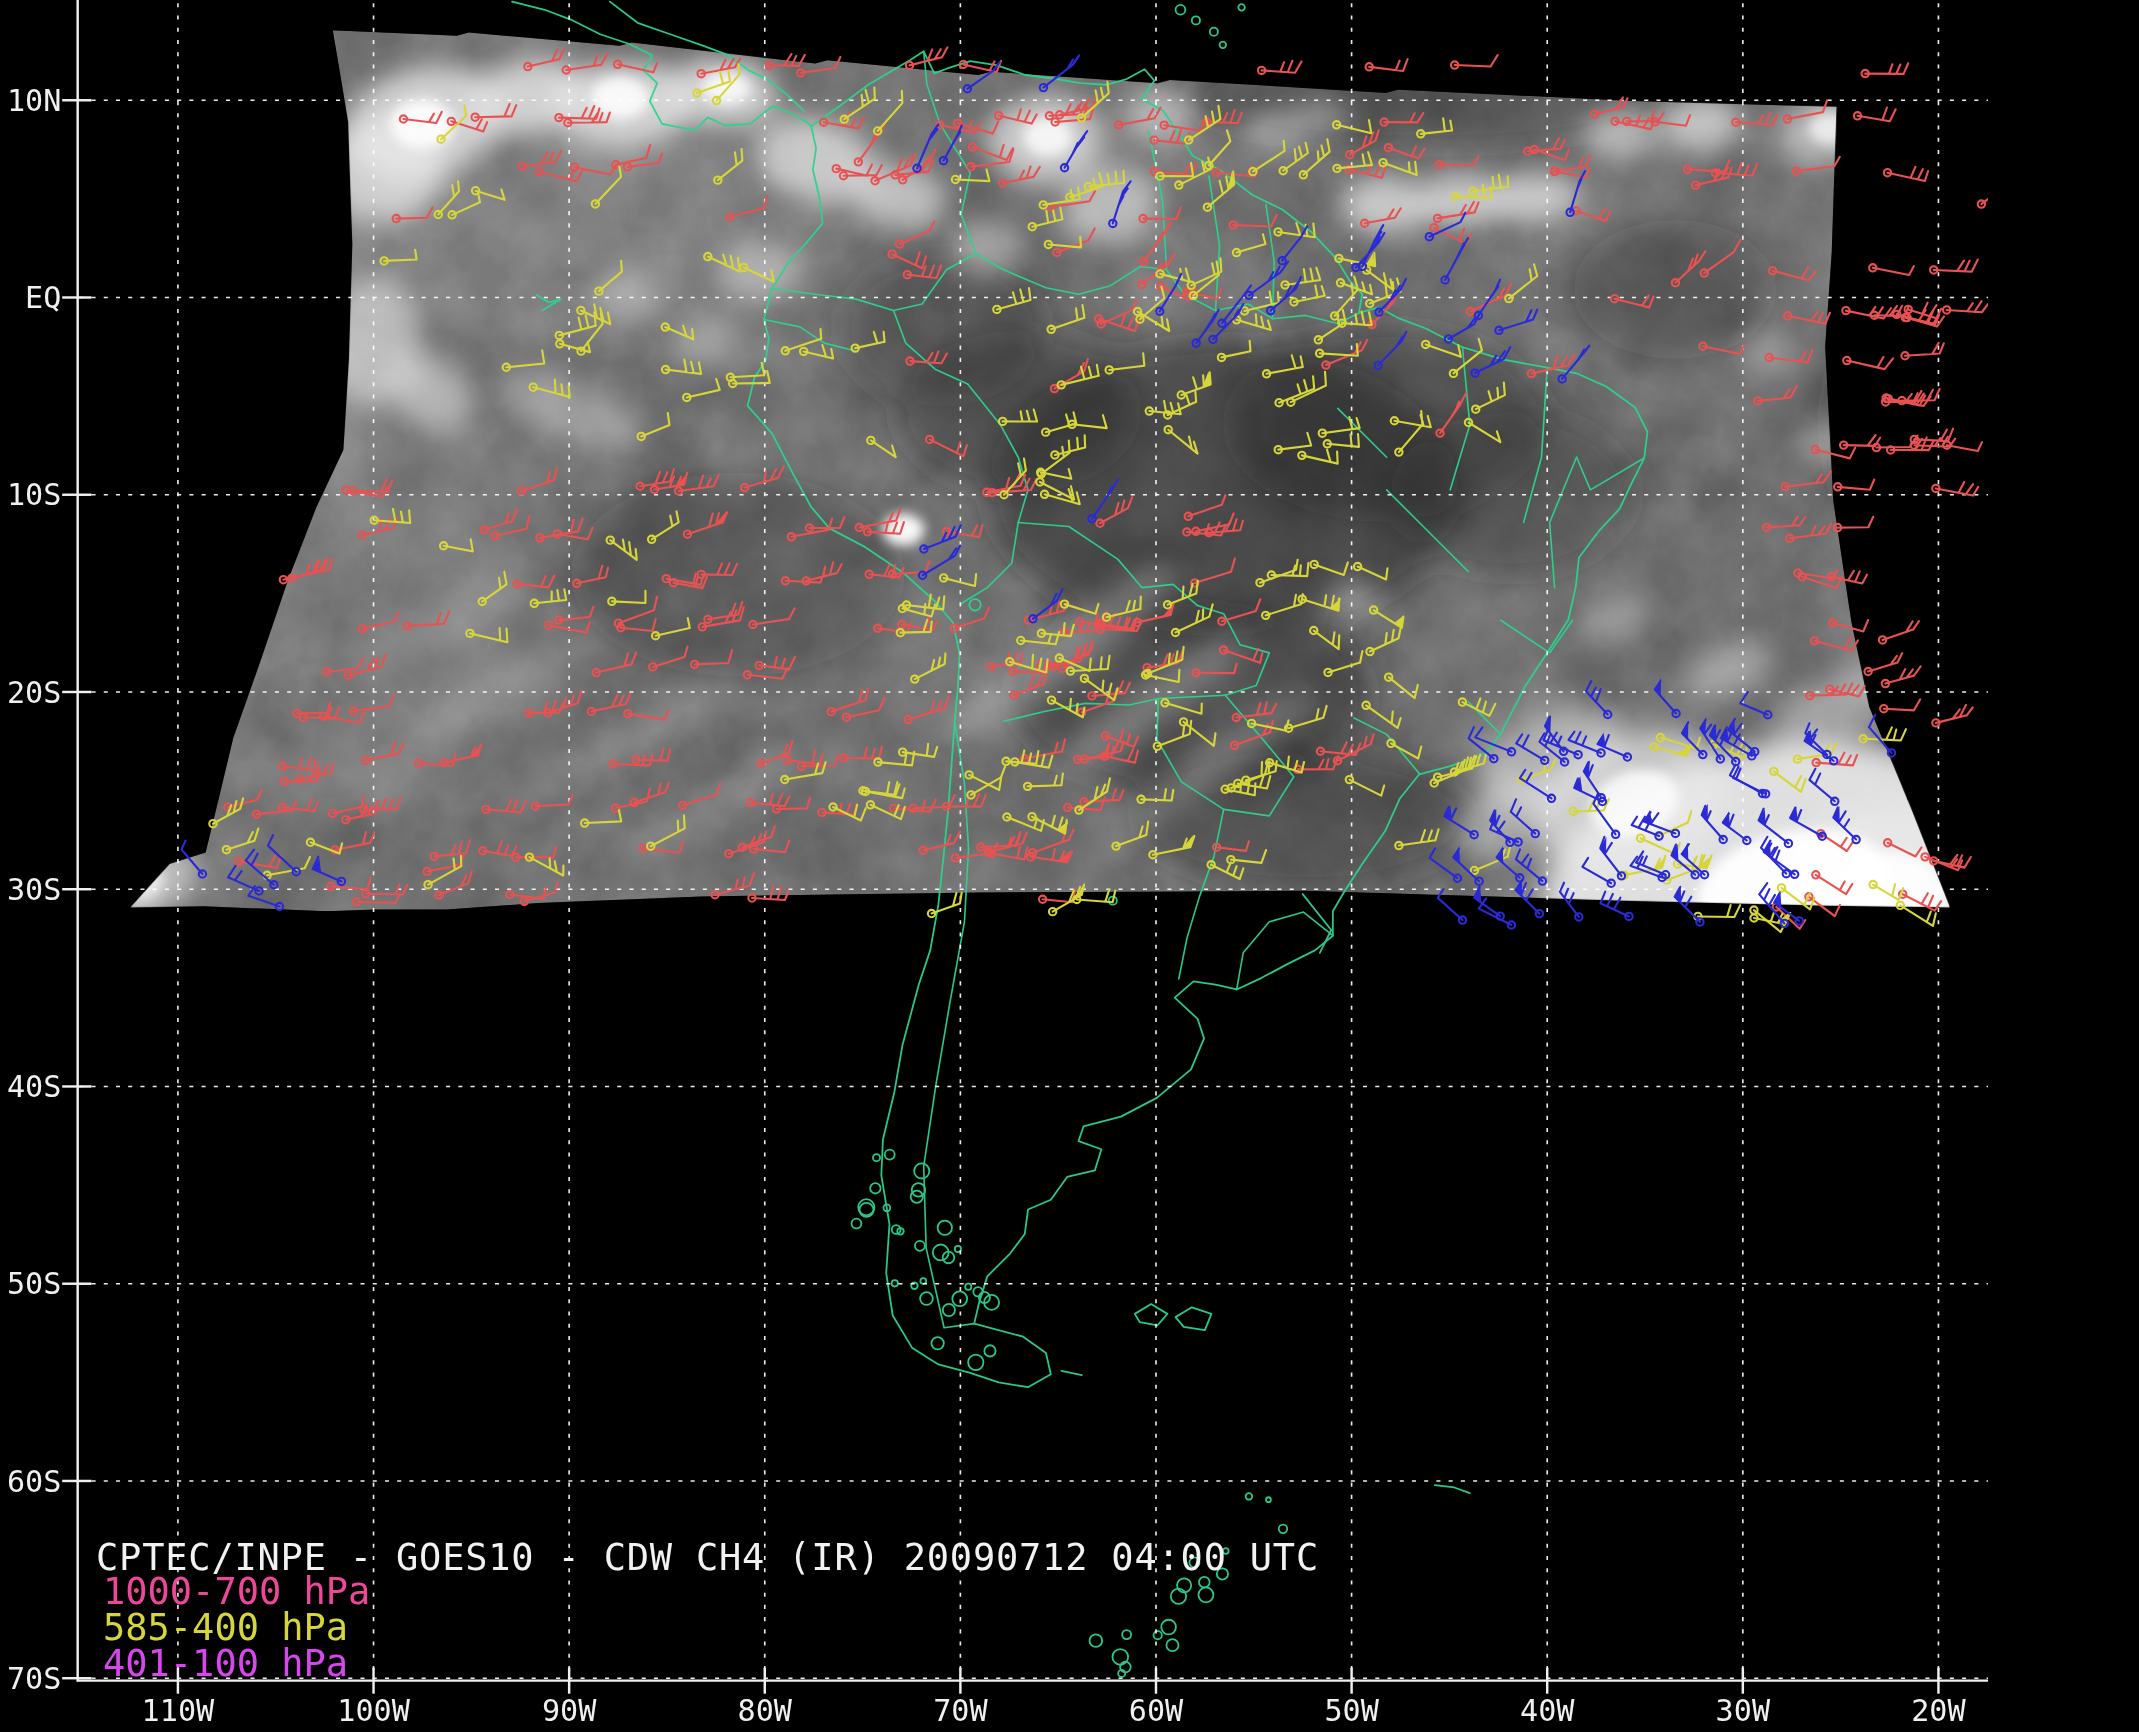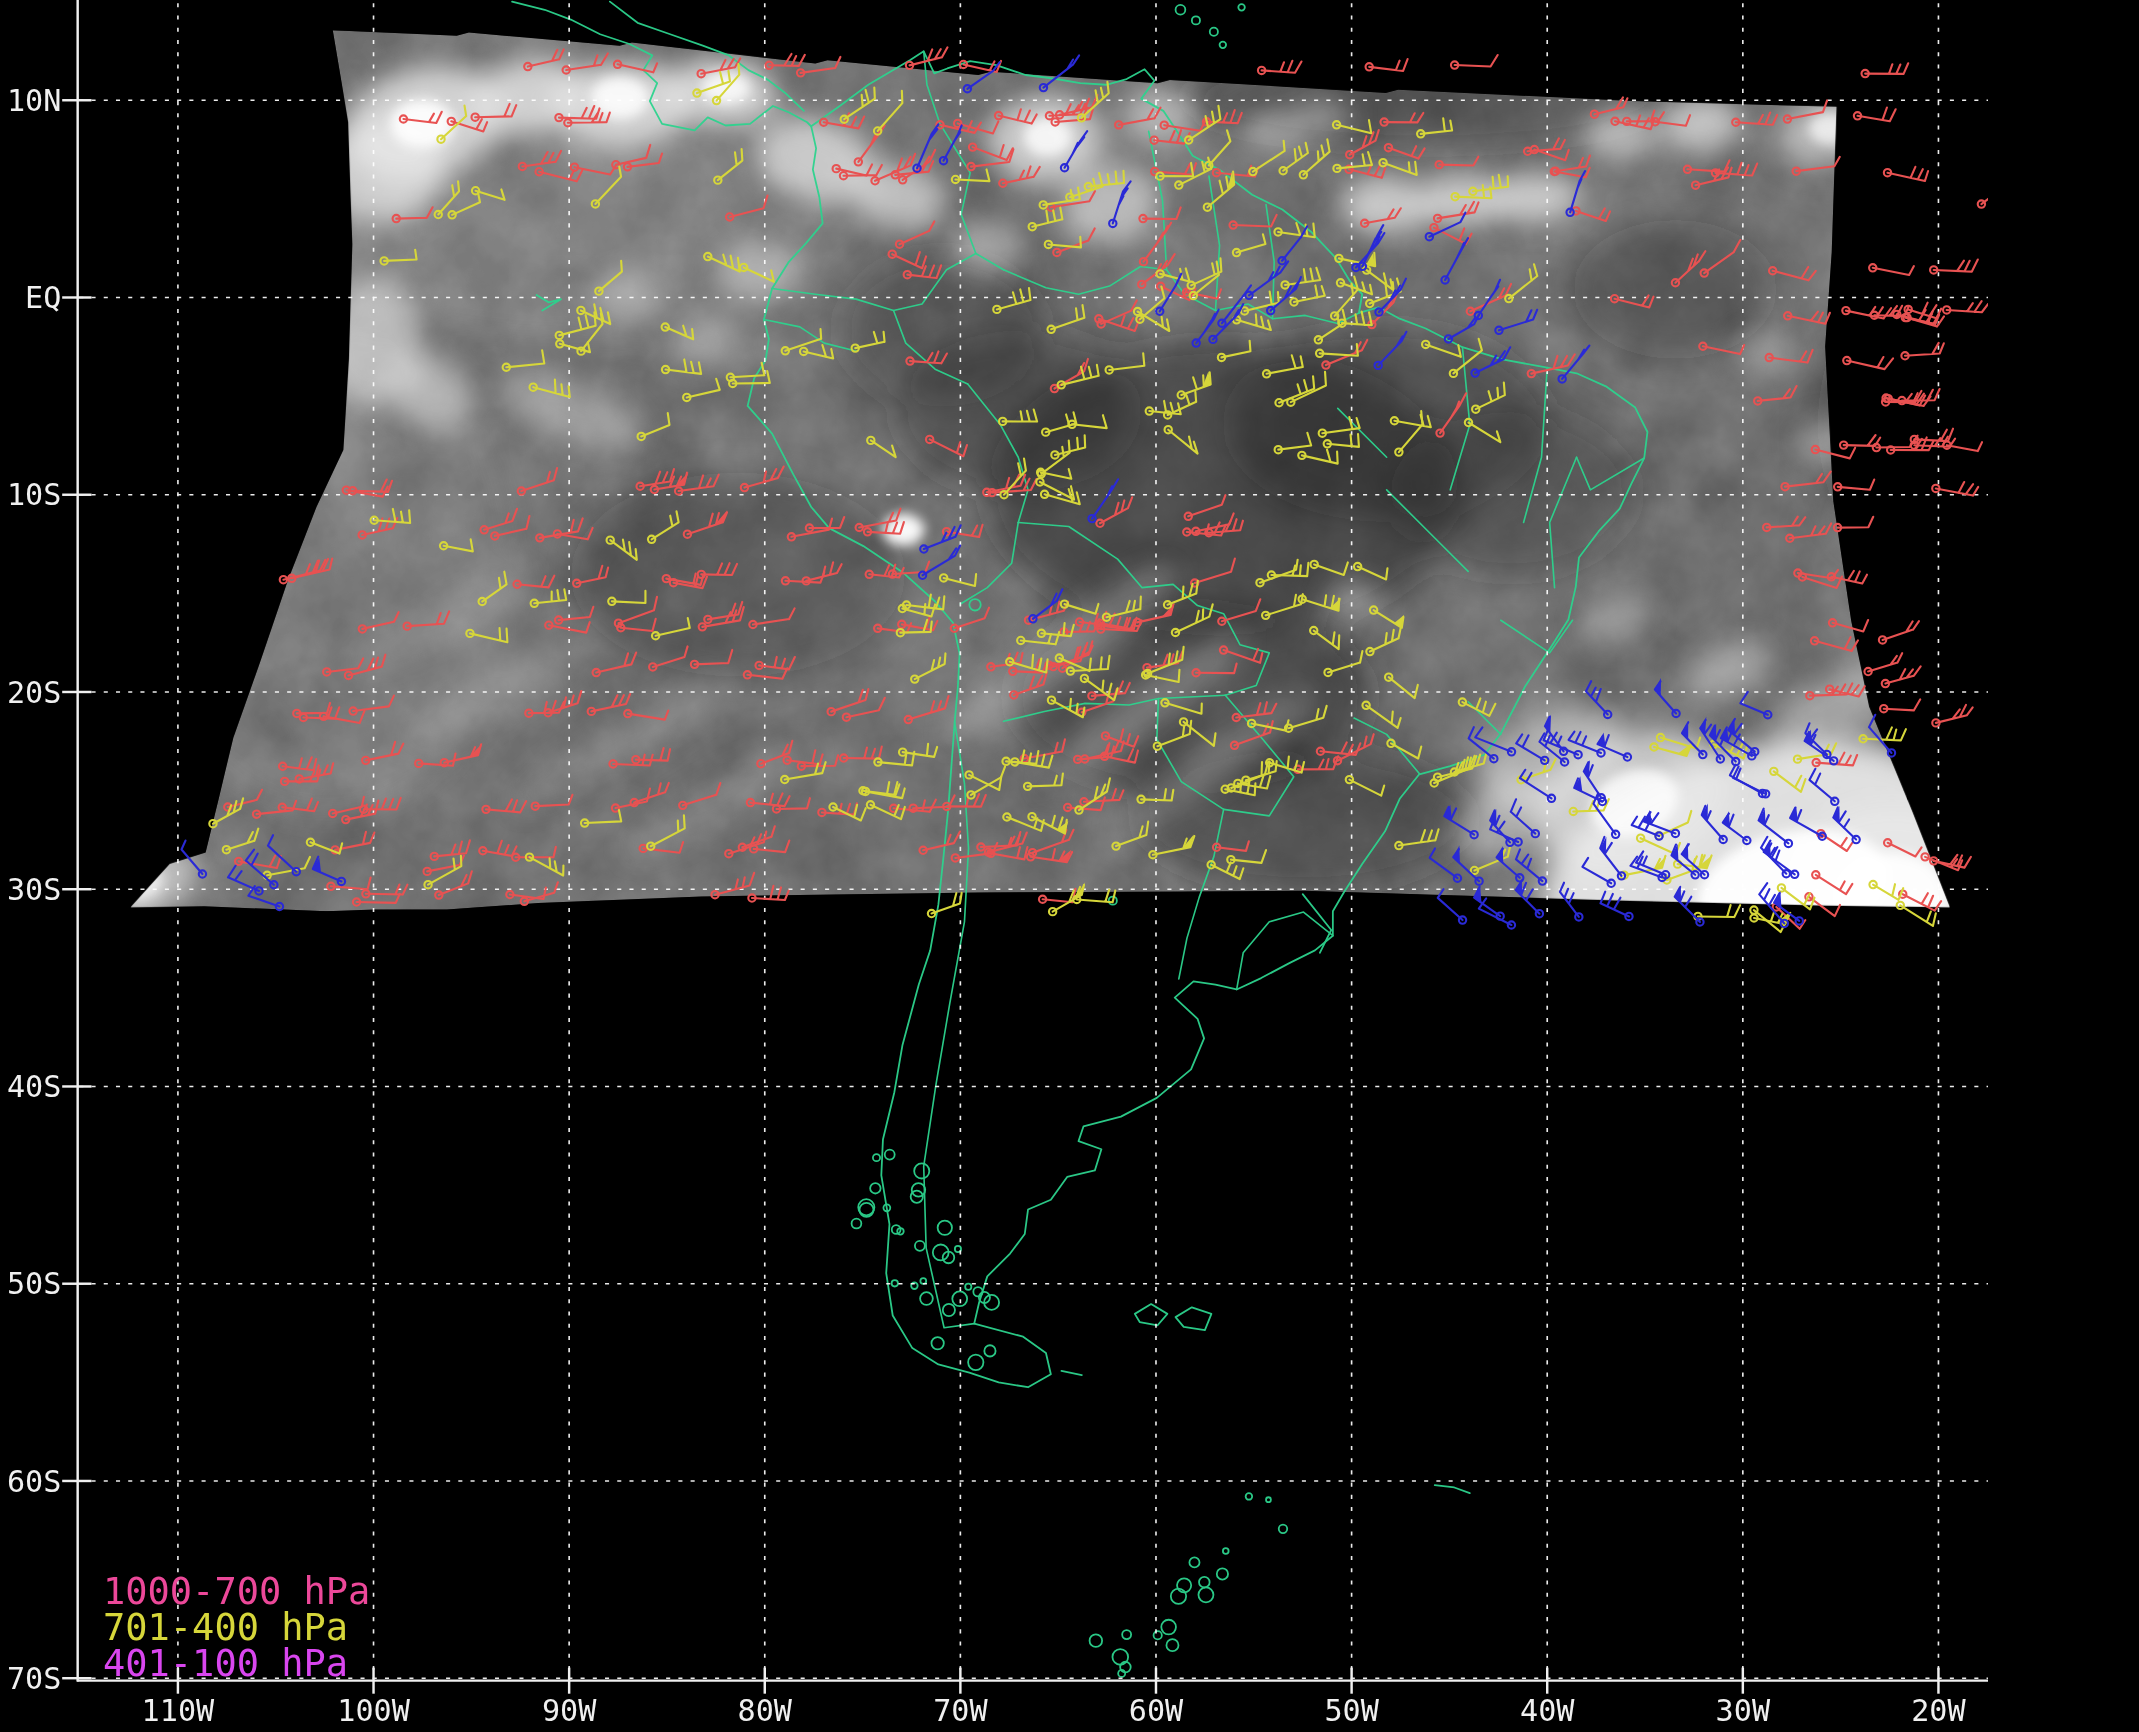--- a/index.html
+++ b/index.html
@@ -1637,18 +1637,19 @@
         <circle cx="1124.8" cy="206.4" r="4.5"></circle>
         <path d="M1157.3,197.1 L1174.8,165.4 M1174.8,165.4 L1179.6,153.8 M1170.4,173.3 L1177.7,162.1"></path>
         <circle cx="1157.3" cy="197.1" r="4.5"></circle>
         <path d="M1186.6,108.9 L1218.1,87.0 M1218.1,87.0 L1226.3,76.3"></path>
         <circle cx="1186.6" cy="108.9" r="4.5"></circle>
         <path d="M1279.9,107.5 L1316.1,79.3 M1316.1,79.3 L1323.7,68.0 M1309.0,84.9 L1316.3,73.0"></path>
         <circle cx="1279.9" cy="107.5" r="4.5"></circle>
       </g>
     </svg>
     <div id="overlay">
+    <div class="txt" id="map-title">CPTEC/INPE - GOES10 - CDW CH4 (IR) 20090712 04:00 UTC</div>
     <div class="txt legend-row" id="legend-low" style="color: #ec4899;">1000-700 hPa</div>
-    <div class="txt legend-row" id="legend-mid" style="color: rgb(214, 214, 58);">701-400 hPa</div>
+    <div class="txt legend-row" id="legend-mid" style="color: rgb(214, 214, 58);">585-400 hPa</div>
     <div class="txt legend-row" id="legend-high" style="color: #d946ef;">401-100 hPa</div>
   </div>
 </div>
 
 
 </body></html>

